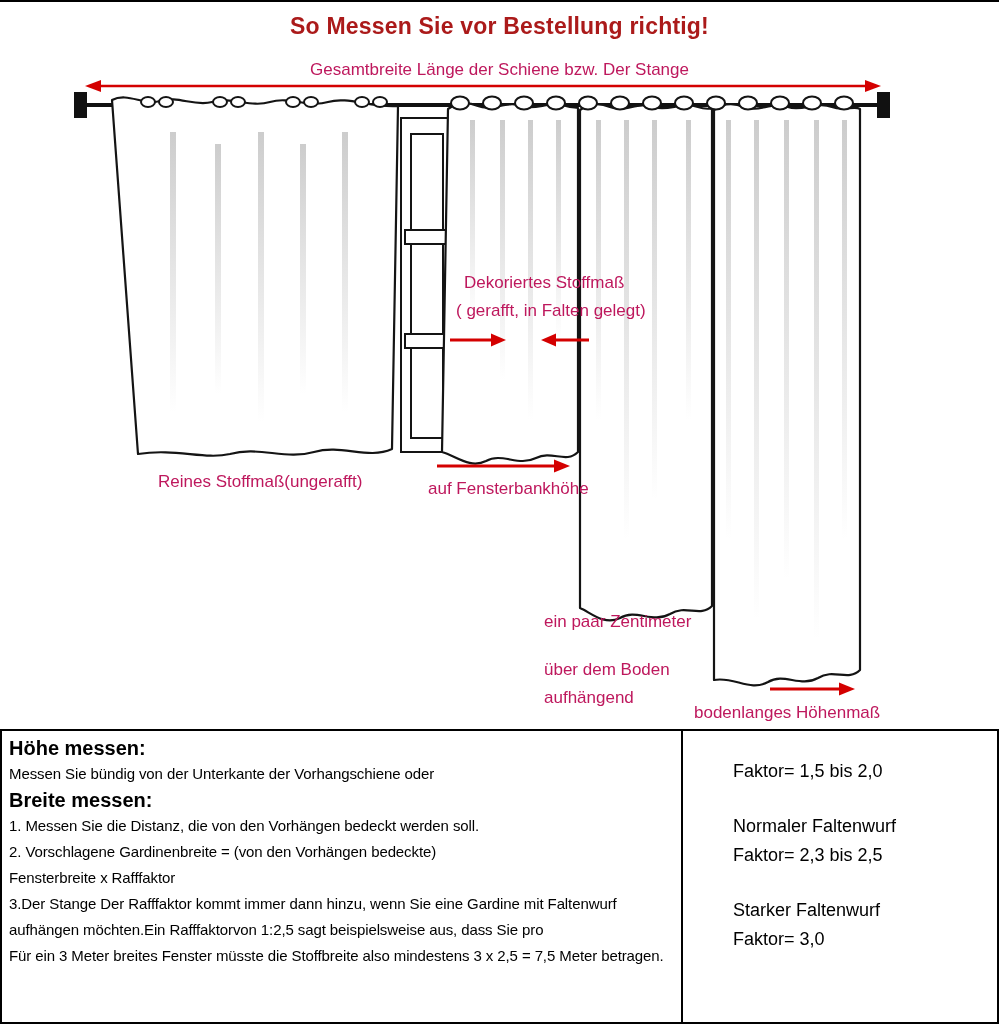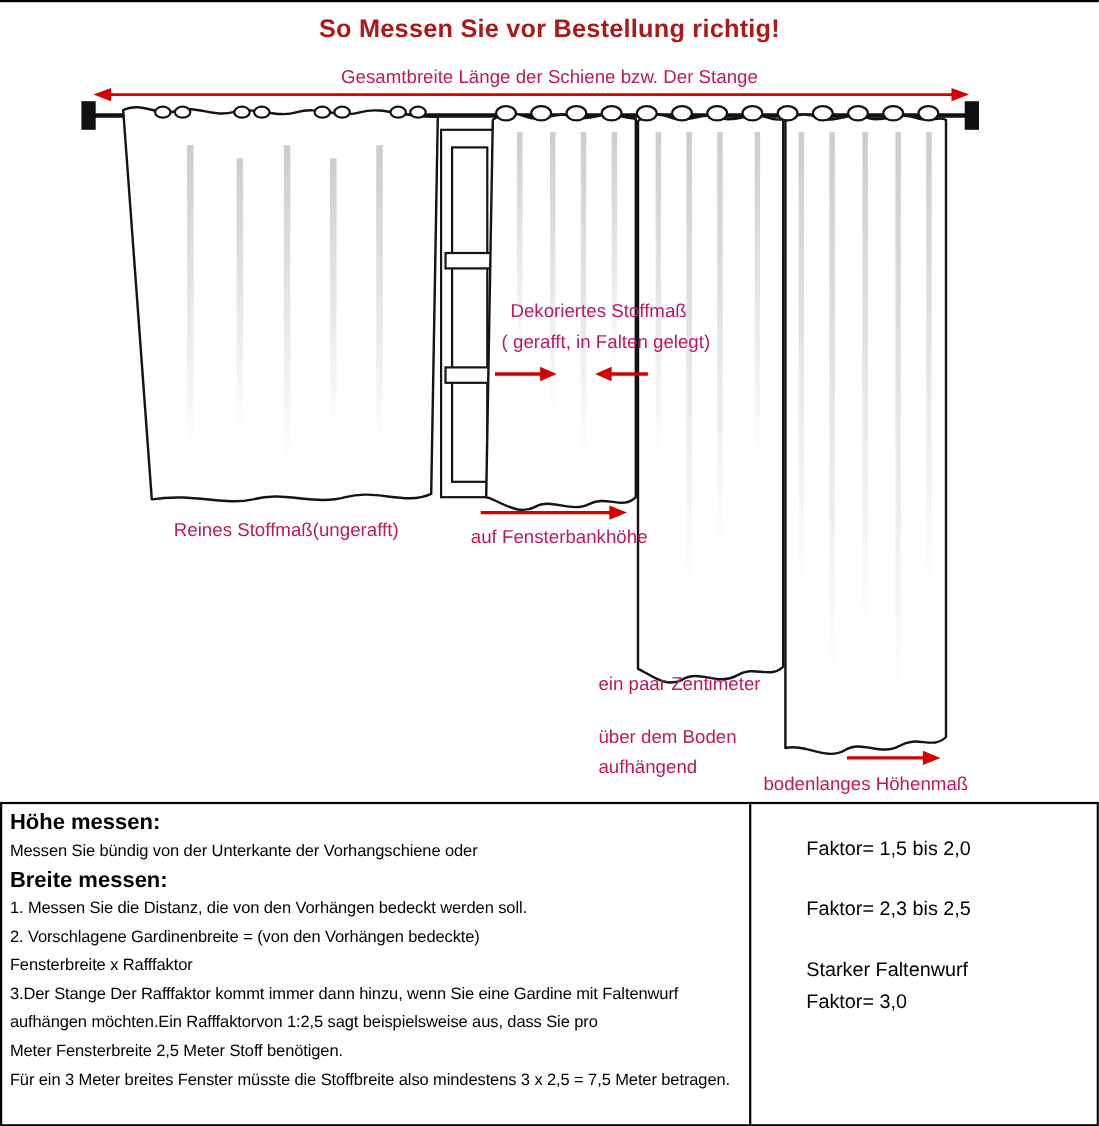--- a/index.html
+++ b/index.html
@@ -190,29 +190,29 @@
 
     <div class="info-left">
       <div class="heading">Höhe messen:</div>
       <div class="line">Messen Sie bündig von der Unterkante der Vorhangschiene oder</div>
       <div class="heading">Breite messen:</div>
       <div class="line">1. Messen Sie die Distanz, die von den Vorhängen bedeckt werden soll.</div>
       <div class="line">2. Vorschlagene Gardinenbreite = (von den Vorhängen bedeckte)</div>
       <div class="line">Fensterbreite x Rafffaktor</div>
       <div class="line">3.Der Stange Der Rafffaktor kommt immer dann hinzu,  wenn Sie eine Gardine mit Faltenwurf</div>
       <div class="line">aufhängen möchten.Ein Rafffaktorvon 1:2,5 sagt beispielsweise aus, dass Sie pro</div>
-      <div class="line">Meter Fensterbreite 2,5 Meter Stoff  benötigen.</div>
       <div class="line">Für ein 3 Meter breites Fenster müsste die Stoffbreite also mindestens 3 x 2,5 = 7,5 Meter betragen.</div>
     </div>
 
     <div class="info-right">
       <div class="factor-entry">
         <div class="factor-value">Faktor= 1,5 bis 2,0</div>
       </div>
       <div class="factor-entry">
+        <div class="factor-name">Normaler Faltenwurf</div>
         <div class="factor-value">Faktor= 2,3 bis 2,5</div>
       </div>
       <div class="factor-entry">
         <div class="factor-name">Starker Faltenwurf</div>
         <div class="factor-value">Faktor= 3,0</div>
       </div>
     </div>
 
   </div>
 </div>

